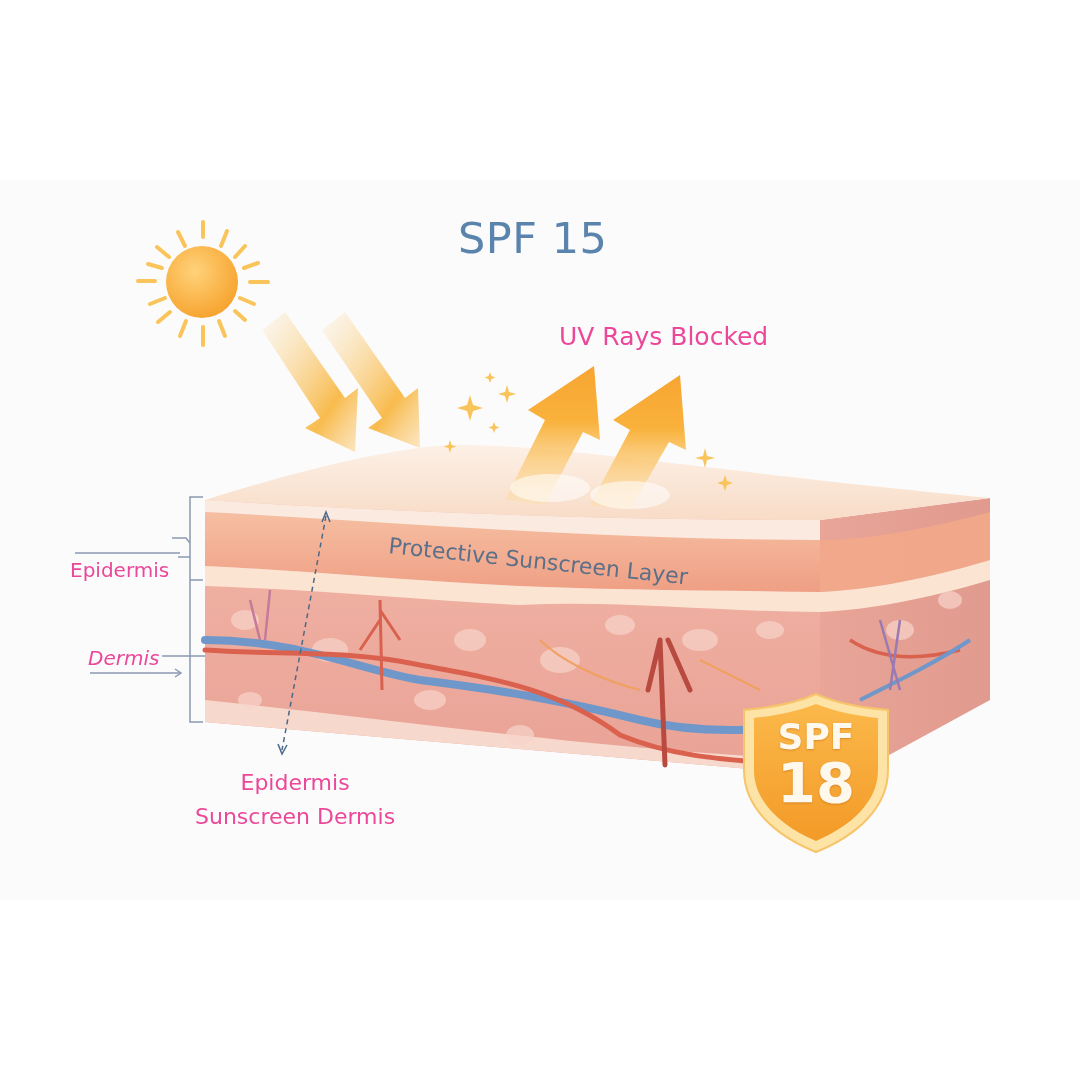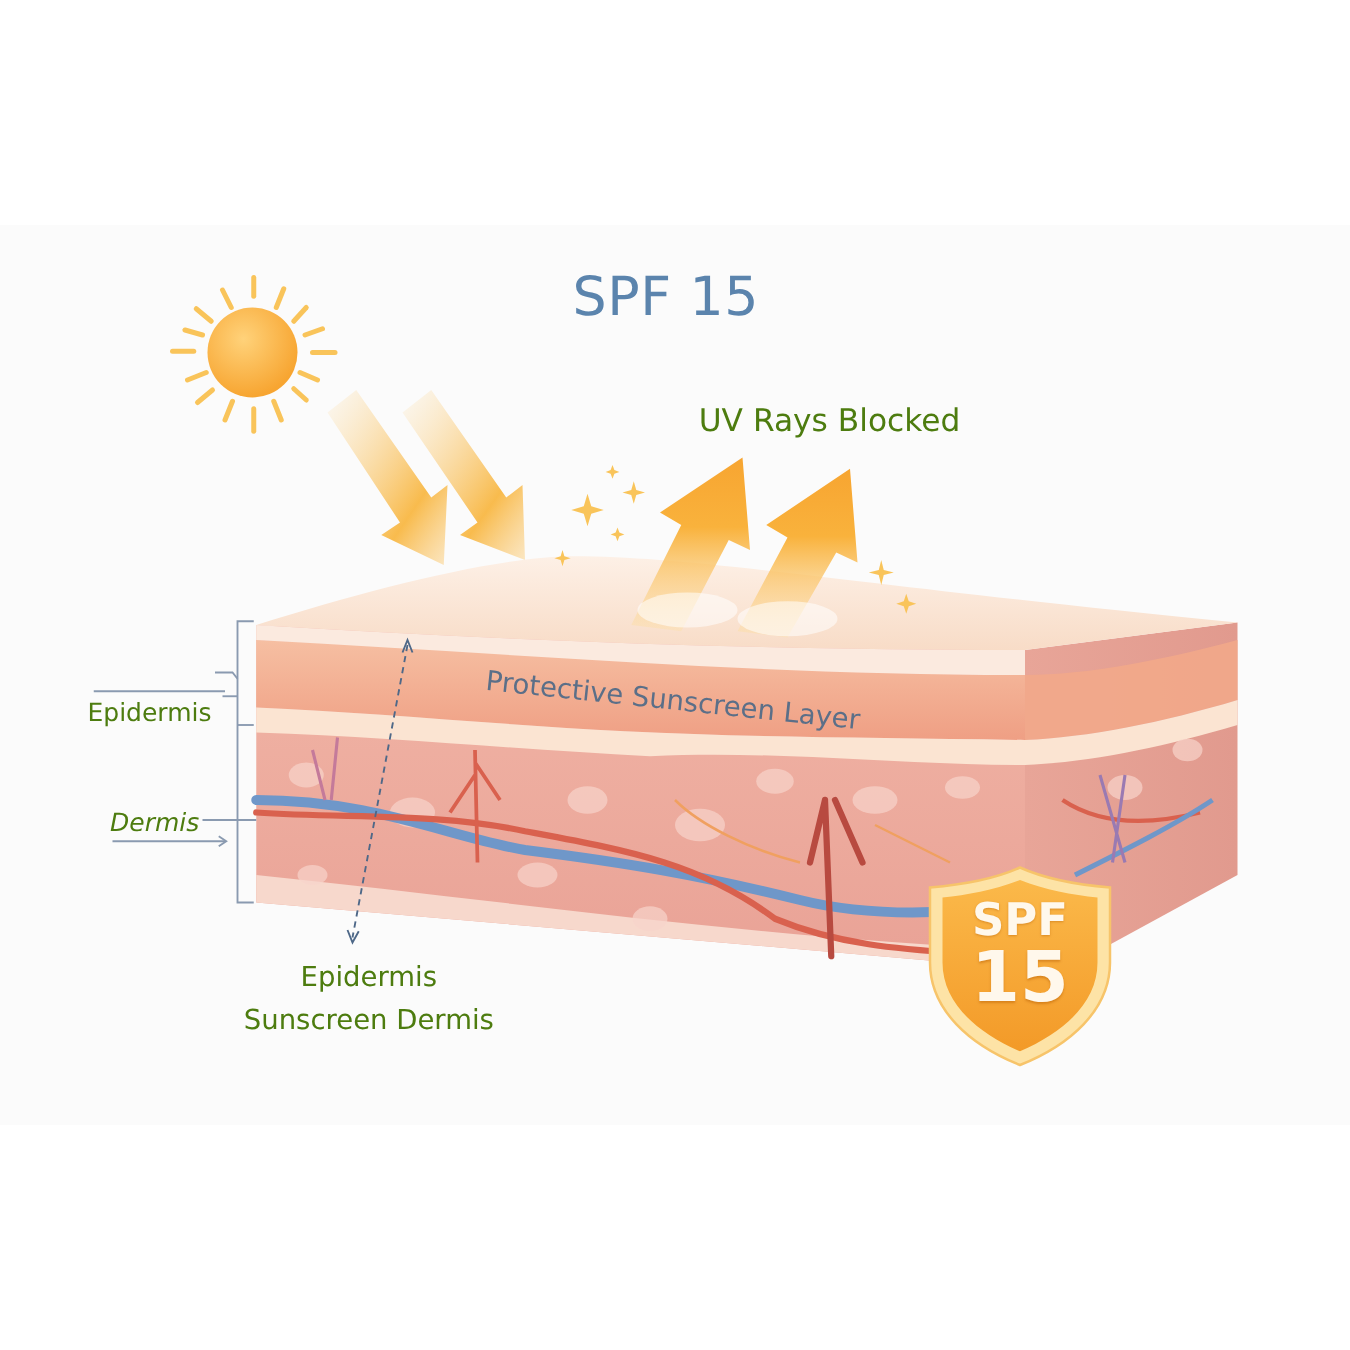--- a/index.html
+++ b/index.html
@@ -1,19 +1,19 @@
 <!DOCTYPE html>
 <html><head>
 <meta charset="utf-8">
 <style>
   html, body { margin:0; padding:0; background:#ffffff; }
   body { width:1080px; height:1080px; position:relative; overflow:hidden;
          font-family:"DejaVu Sans", "Liberation Sans", sans-serif; }
   .panel { position:absolute; left:0; top:180px; width:1080px; height:720px; background:#fbfbfb; }
-  .label { position:absolute; color:#4d7c0f; white-space:nowrap; }
+  .label { position:absolute; color:#ec4899; white-space:nowrap; }
   #title { left:458px; top:213px; font-size:43px; color:#5b84ad; letter-spacing:0.5px; }
   #uv-label { left:559px; top:322px; font-size:25px; }
   #epidermis-label { left:70px; top:522px; font-size:20px;margin-top:36px; }
   #dermis-label { left:88px; top:646px; font-size:20px;font-style:italic; }
   #bottom-label { left:195px; top:766px; font-size:22px; text-align:center; line-height:34px; }
   #layer-label { left:390px; top:533px; font-size:22px; color:#5b6f88;
                  transform:rotate(6deg); transform-origin:left top; }
   svg.art { position:absolute; left:0; top:0; }
   .badge { position:absolute; left:738px; top:690px; width:156px; height:166px; }
   .badge-text { position:absolute; left:0; width:156px; text-align:center; color:#fff8ec; font-weight:bold;
@@ -179,14 +179,14 @@
   <div>Epidermis</div>
   <div>Sunscreen Dermis</div>
 </div>
 
 <div class="badge">
   <svg width="156" height="166" viewBox="0 0 156 166">
     <path d="M78 4 C100 14, 126 18, 150 20 L150 80 C150 118, 118 146, 78 162 C38 146, 6 118, 6 80 L6 20 C30 18, 56 14, 78 4 Z" fill="#fde3a6" stroke="#f7c46a" stroke-width="2"></path>
     <path d="M78 14 C98 22, 120 26, 140 28 L140 80 C140 112, 113 136, 78 151 C43 136, 16 112, 16 80 L16 28 C36 26, 58 22, 78 14 Z" fill="url(#badgeGrad)"></path>
   </svg>
   <div class="badge-text" id="badge-spf">SPF</div>
-  <div class="badge-text" id="badge-num">15</div>
+  <div class="badge-text" id="badge-num">18</div>
 </div>
 
 </body></html>

